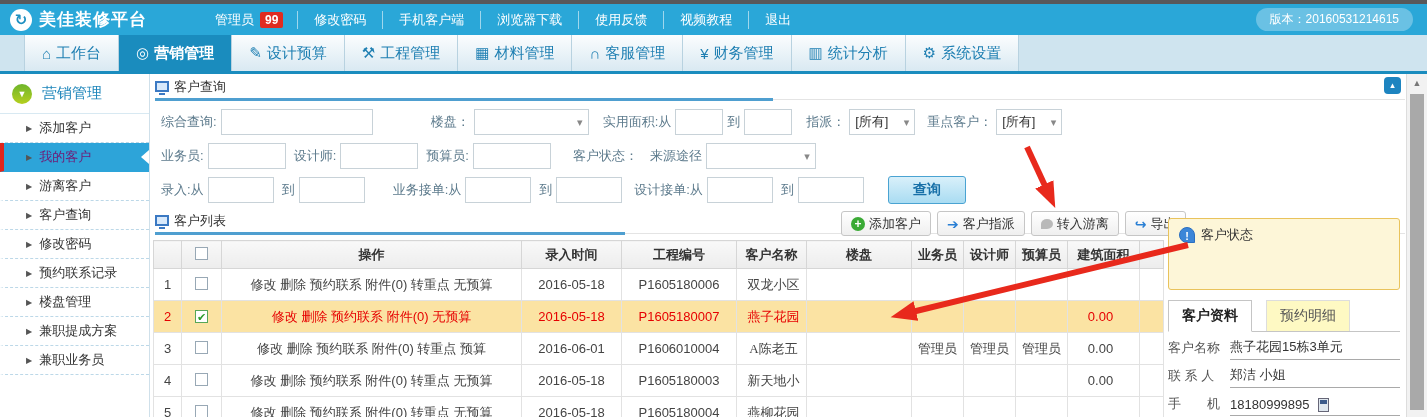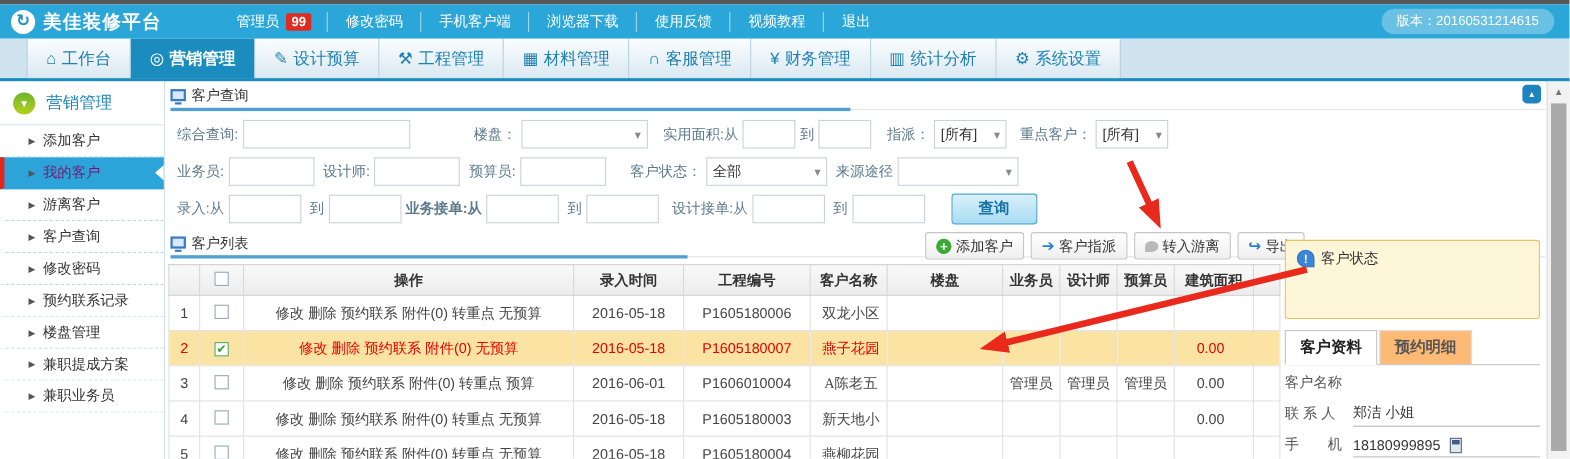--- a/index.html
+++ b/index.html
@@ -87,21 +87,21 @@
   .status-head { display:flex; align-items:center; font-size:13px; color:#333; }
   .info-ic { width:16px; height:16px; border-radius:50% 50% 0 50%; background:#3c86d8; color:#fff;
     font-size:11px; font-weight:bold; text-align:center; line-height:16px; margin-right:6px; border:1px solid #2b6fc0; }
   .status-select { margin-top:7px; height:27px; background:#fff; border:1px solid #b5b5b5; font-size:13px; color:#333;
     display:flex; align-items:center; padding:0 7px; position:relative; cursor:pointer; }
   .status-select::after { content:"▾"; color:#888; position:absolute; right:7px; font-size:11px; }
 
   .rtabs { position:absolute; left:1168px; top:300px; width:232px; display:flex; align-items:flex-end; border-bottom:1px solid #c5c5c5; }
   .rtab { font-size:14px; padding:6px 13px; cursor:pointer; }
   .rtab.active { background:#fff; border:1px solid #c5c5c5; border-bottom:1px solid #fff; margin-bottom:-1px; font-weight:bold; color:#222; }
-  .rtab.idle { color:#555; background:#fdba74; border:1px solid #ddd; border-bottom:none; margin-left:2px;font-weight:bold; }
+  .rtab.idle { color:#555; background:#fef9c3; border:1px solid #ddd; border-bottom:none; margin-left:14px; }
 
   .rfields { position:absolute; left:1168px; top:332px; width:232px; font-size:13px; }
   .rfield { display:flex; align-items:flex-end; height:28px; overflow:hidden; }
   .rlabel { width:62px; color:#555; flex:none; padding-bottom:3px; }
   .rvalue { flex:1; color:#333; border-bottom:1px solid #a9a9a9; padding-bottom:3px; white-space:nowrap; overflow:hidden; display:flex; align-items:center; }
   .phone-ic { width:11px; height:14px; border:1px solid #667; background:#dfe7ef; margin-left:8px; flex:none; position:relative; }
   .phone-ic::before { content:""; position:absolute; left:1px; top:1px; right:1px; height:4px; background:#3b5a8a; }
 
   
   .collapse-btn { position:absolute; left:1384px; top:77px; width:17px; height:17px; background:#1d84c0;
@@ -220,35 +220,32 @@
   </div>
 
   <div class="frow fr2">
     <span class="flabel">业务员:</span>
     <input class="finput" style="width: 78px;">
     <span class="flabel" style="margin-left:8px;">设计师:</span>
     <input class="finput" style="width: 78px;">
     <span class="flabel" style="margin-left:8px;">预算员:</span>
     <input class="finput" style="width: 78px;">
     <span class="flabel" style="margin-left:22px;">客户状态：</span>
-    <span class="fselect" style="width:110px;">
-        <span>全部</span>
-      </span>
     <span class="flabel" style="margin-left:8px;">来源途径</span>
     <span class="fselect" style="width:110px;">
         <span></span>
       </span>
   </div>
 
   <div class="frow fr3">
     <span class="flabel">录入:从</span>
     <input class="finput" style="width: 66px;">
     <span class="flabel" style="margin-left:8px;">到</span>
     <input class="finput" style="width: 66px;">
-    <span class="flabel" style="margin-left:4px;font-weight:bold;">业务接单:从</span>
+    <span class="flabel" style="margin-left:28px;">业务接单:从</span>
     <input class="finput" style="width: 66px;">
     <span class="flabel" style="margin-left:8px;">到</span>
     <input class="finput" style="width: 66px;">
     <span class="flabel" style="margin-left:12px;">设计接单:从</span>
     <input class="finput" style="width: 66px;">
     <span class="flabel" style="margin-left:8px;">到</span>
     <input class="finput" style="width: 66px;">
     <button class="btn-query">查询</button>
   </div>
 
@@ -391,20 +388,21 @@
 </div>
 
 <div class="rtabs">
   <span class="rtab active">客户资料</span>
   <span class="rtab idle">预约明细</span>
 </div>
 
 <div class="rfields">
   <div class="rfield">
     <span class="rlabel">客户名称</span>
+    <span class="rvalue">燕子花园15栋3单元</span>
   </div>
   <div class="rfield">
     <span class="rlabel">联 系 人</span>
     <span class="rvalue">郑洁 小姐</span>
   </div>
   <div class="rfield">
     <span class="rlabel">手　　机</span>
     <span class="rvalue">
         <span>18180999895</span>
         <span class="phone-ic"></span>

